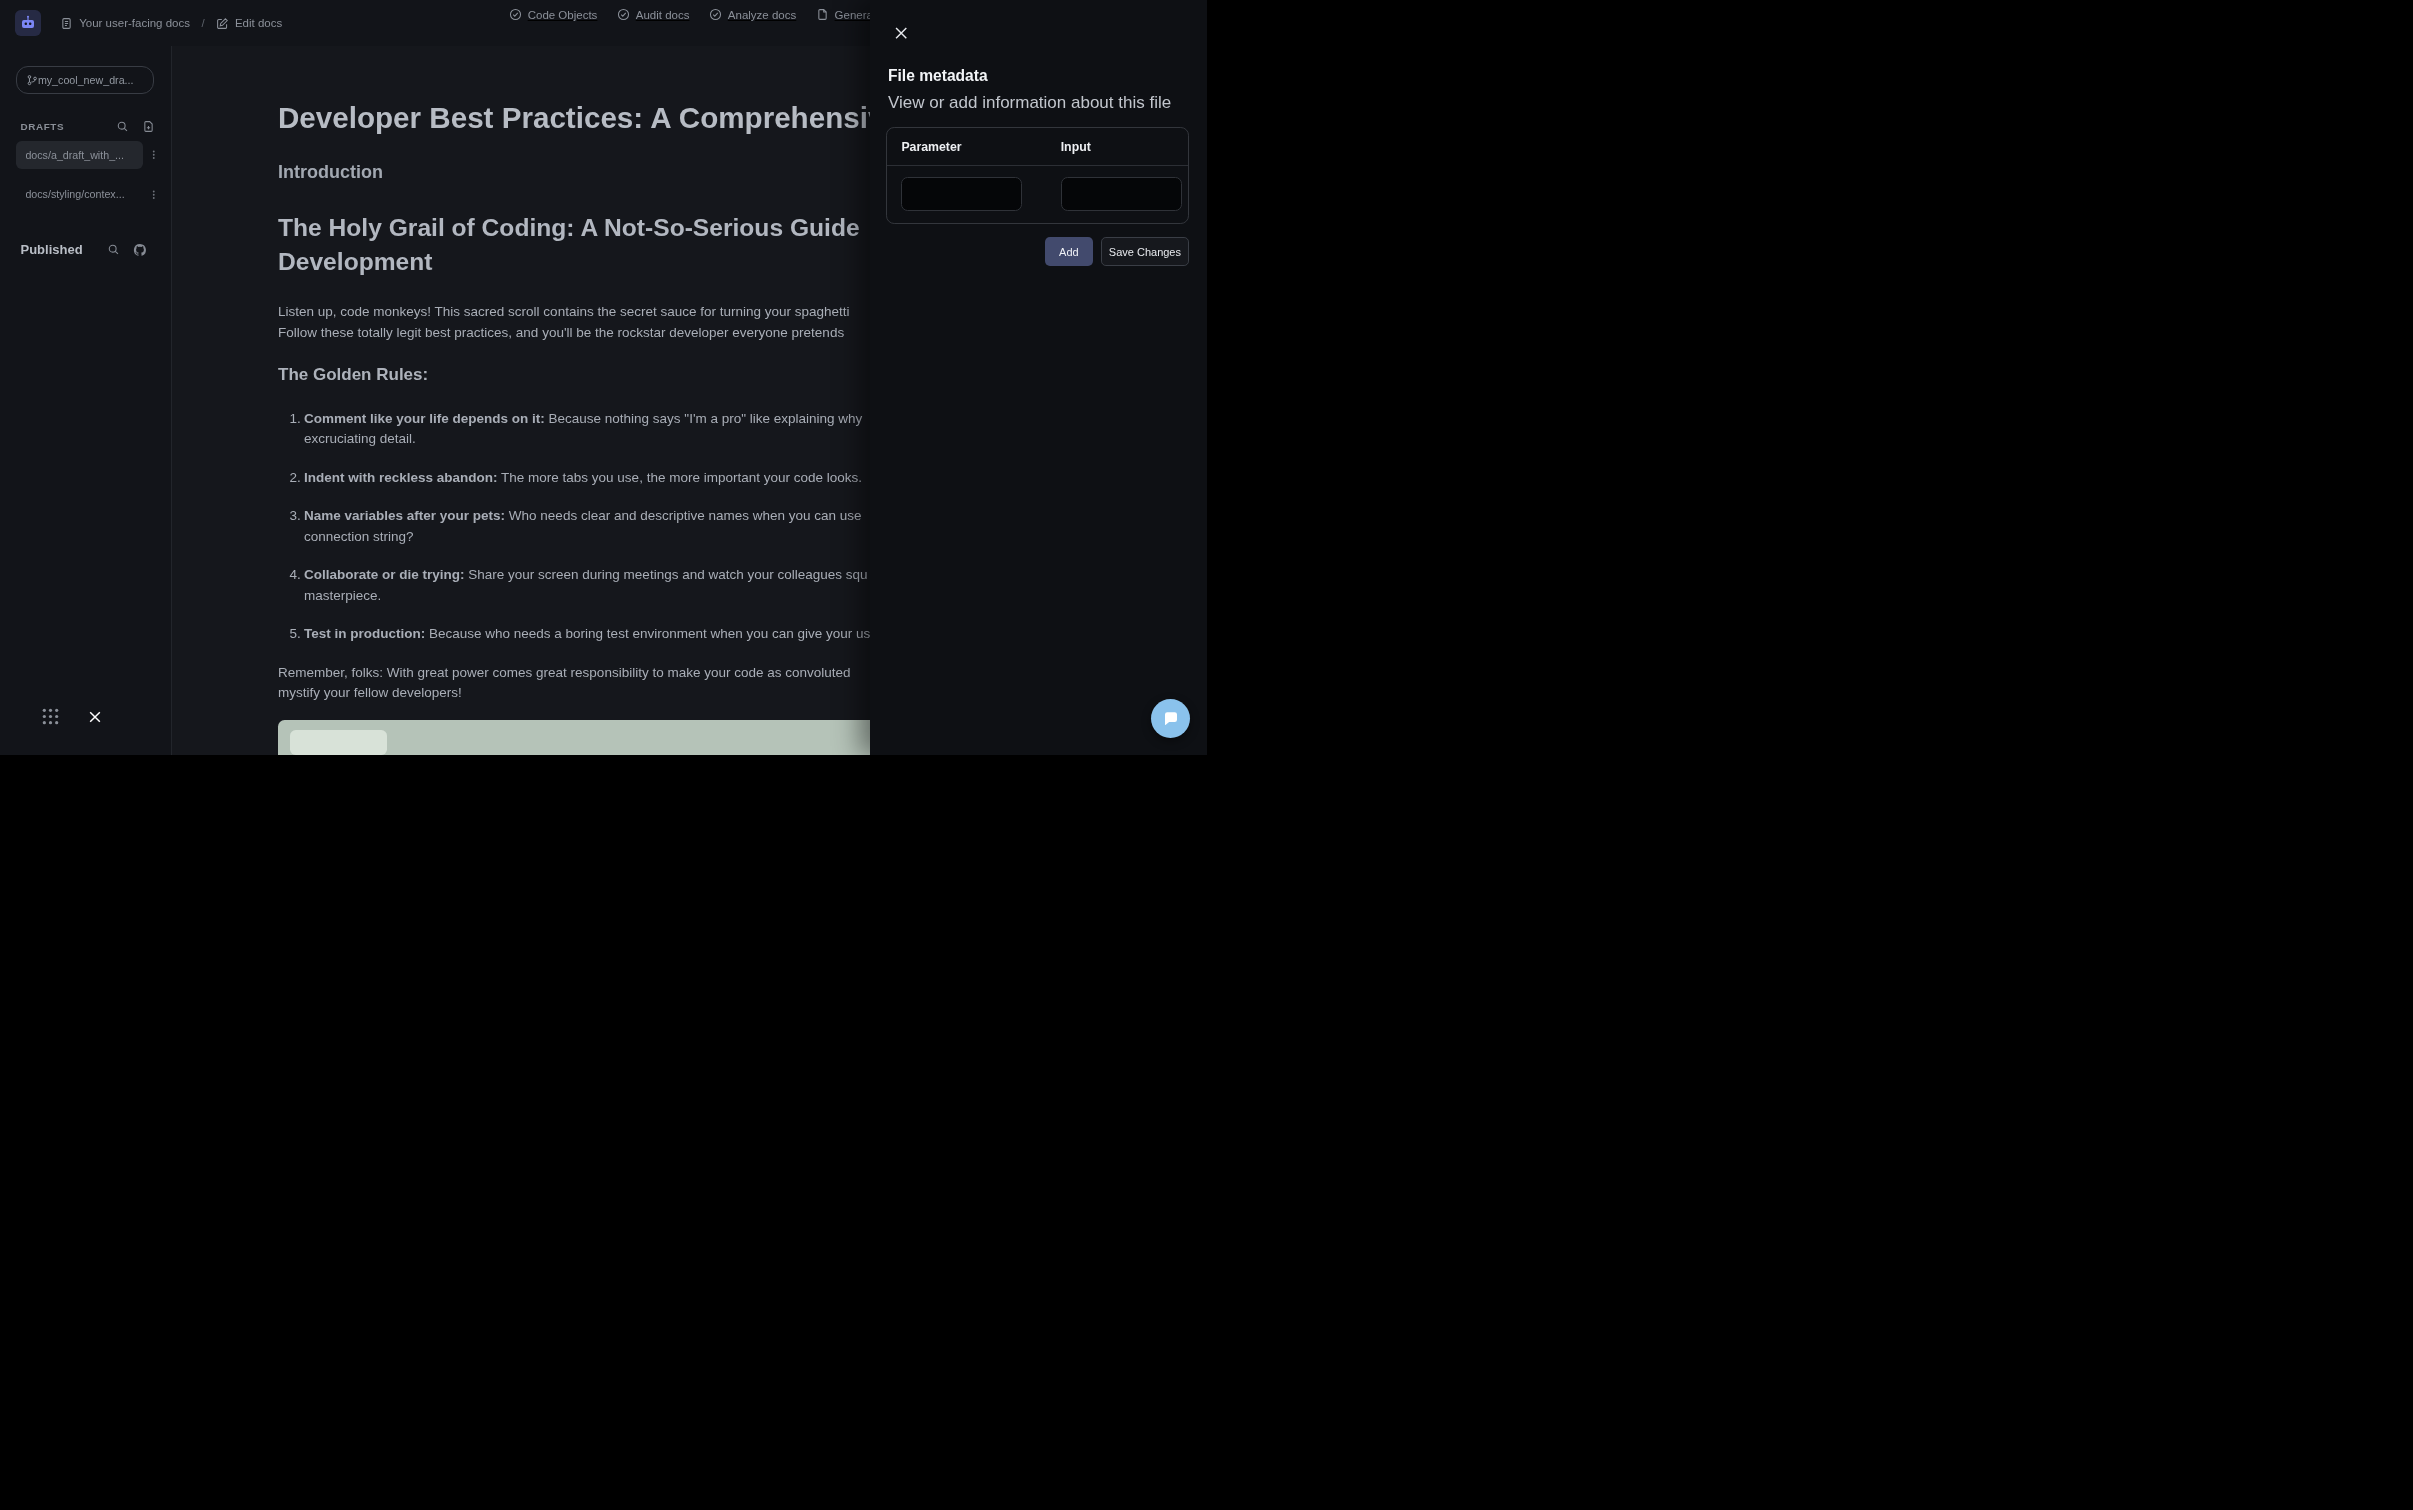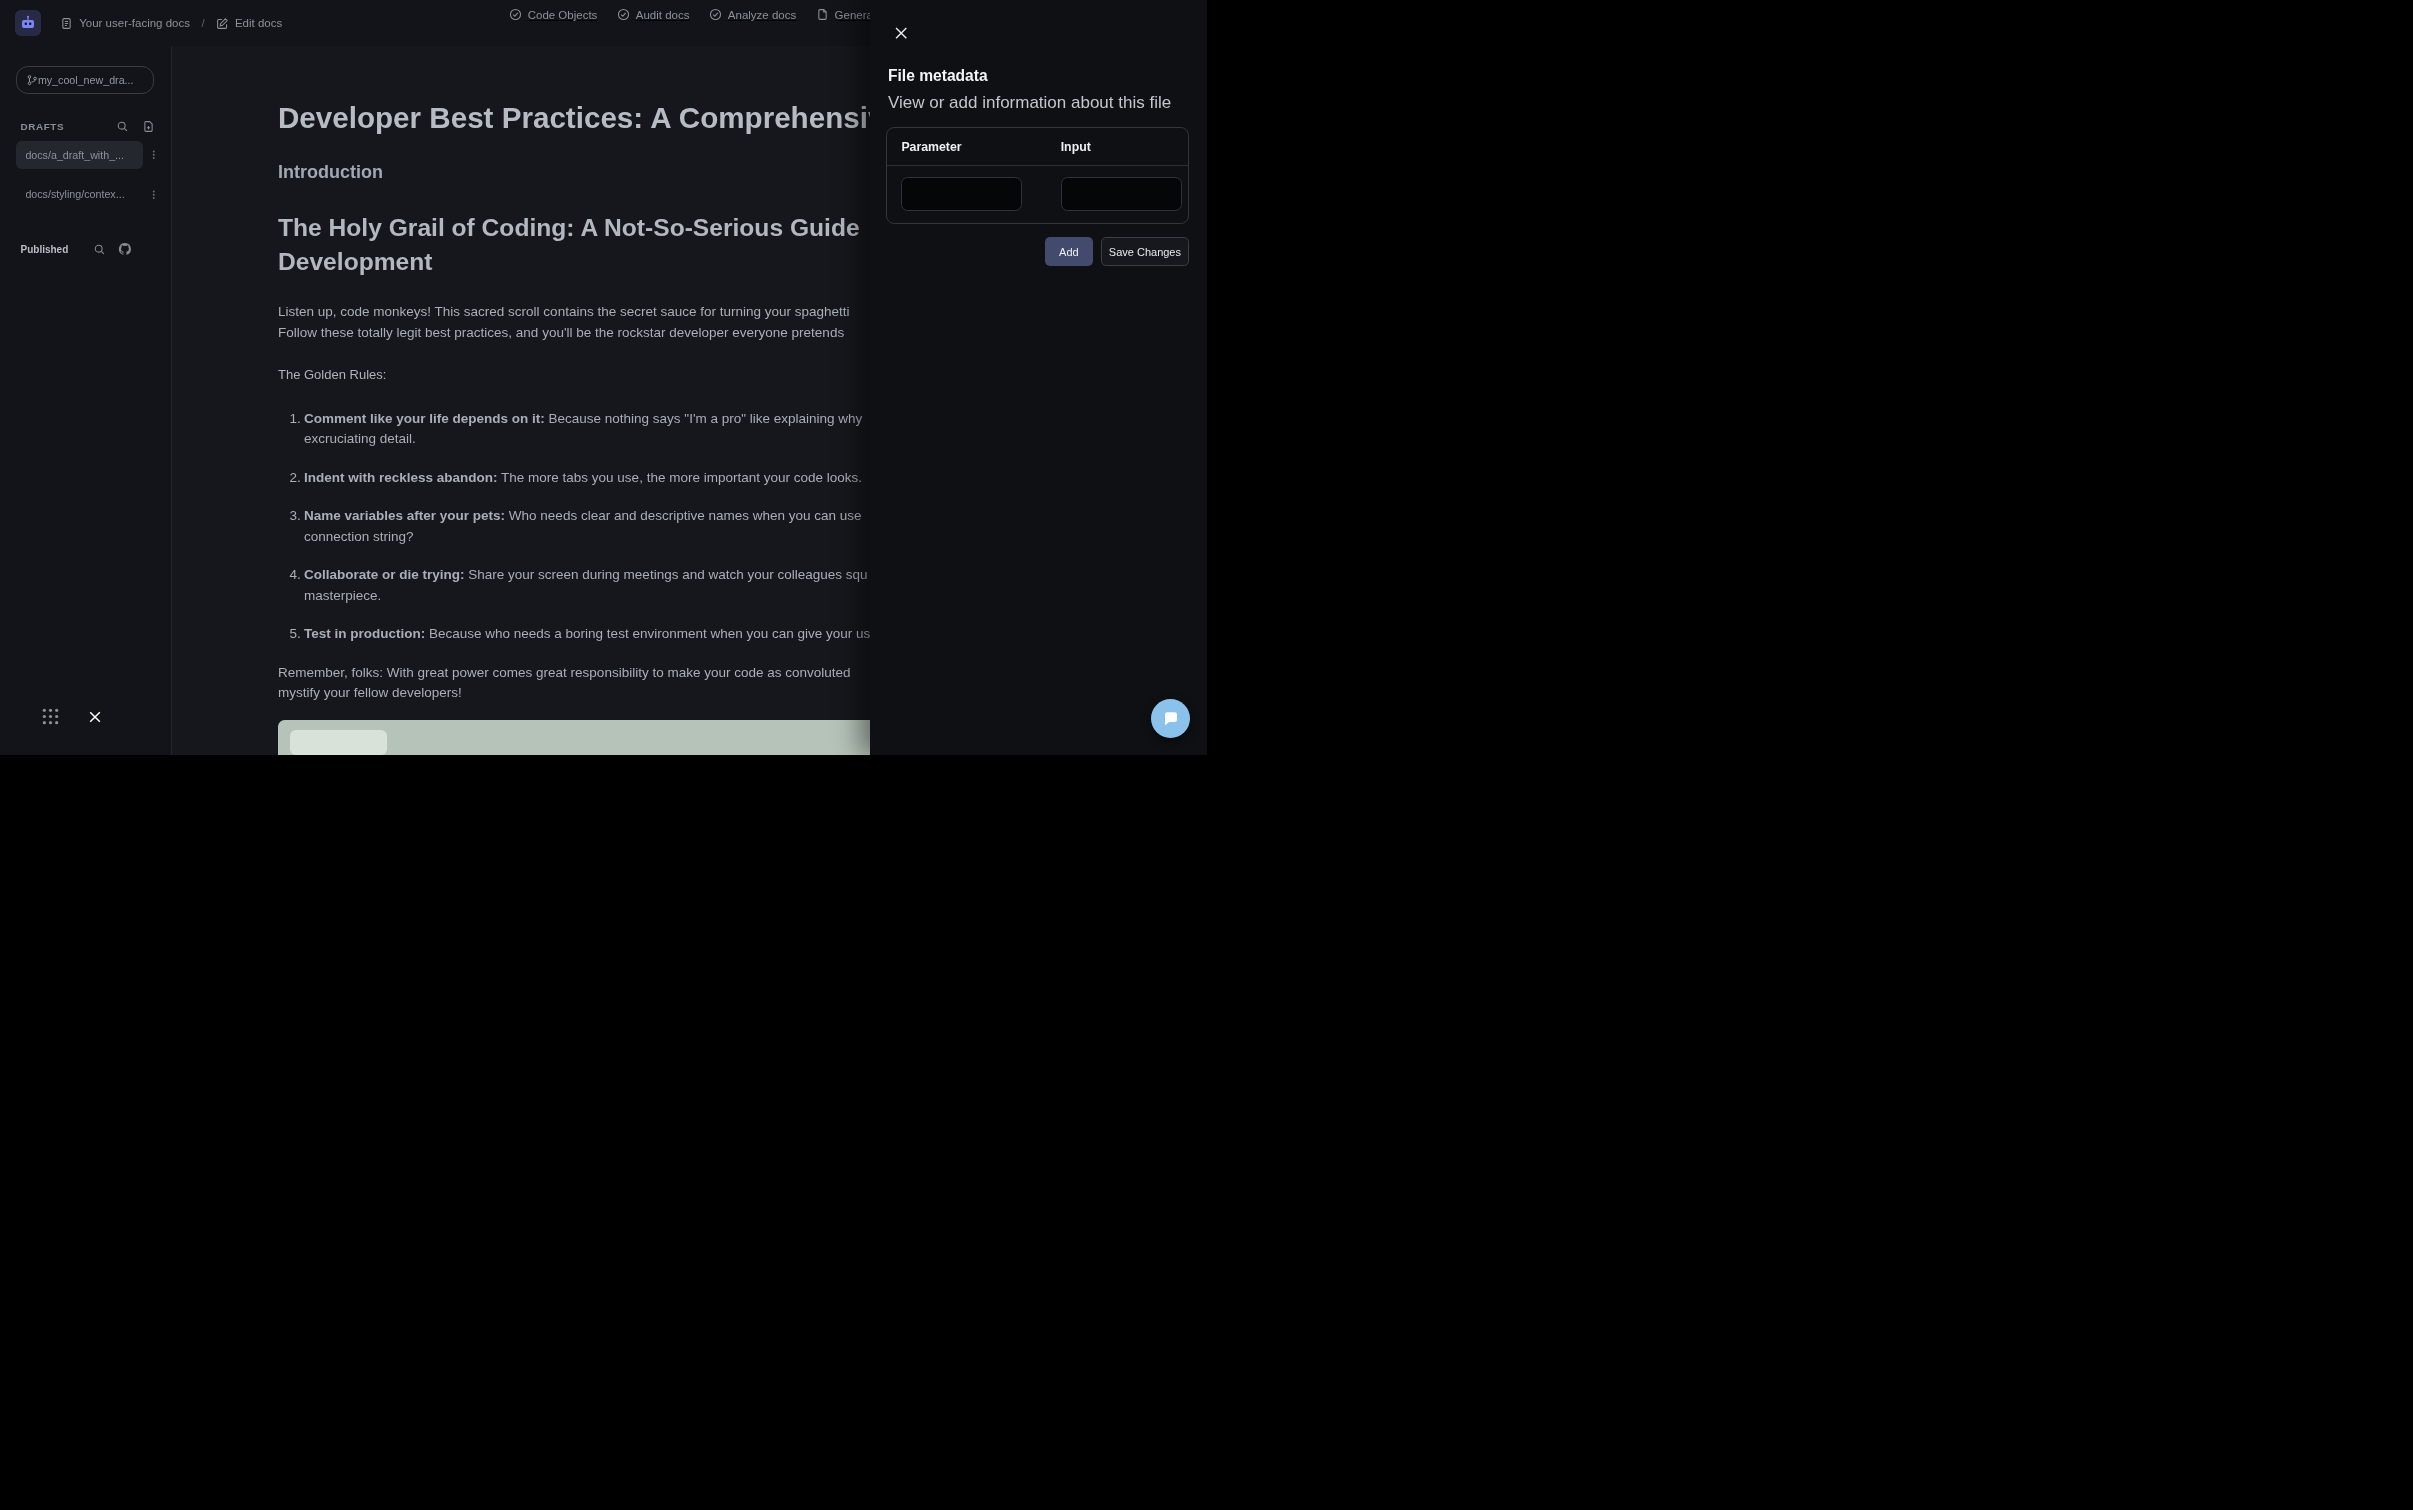--- a/index.html
+++ b/index.html
@@ -29,31 +29,31 @@
   .section-head .icons { display:flex; align-items:center; gap:12.3px; color:#868b94; }
   .section-head .icons.push { margin-left:auto; }
   .section-head .icons.near { margin-left:24.6px; }
   .icon-btn { display:flex; align-items:center; color:#868b94; cursor:pointer; background:none; border:none; }
   .draft-row { display:flex; align-items:center; margin:8.2px 0 0 16.4px;text-align:center; }
   .draft-chip { width:127px; height:28px; border-radius:5.7px; display:flex; align-items:center;
                 padding:0 9px; color:#8b9099; font-size:10.7px; }
   .draft-chip.selected { background:#24272d; }
   .draft-chip span { overflow:hidden; text-overflow:ellipsis; white-space:nowrap; }
   .kebab { margin-left:4.9px; color:#6f747c; }
-  .published-label { color:#b9bec6; font-size:10px; font-weight:700; }
+  .published-label { color:#b9bec6; font-size:13px; font-weight:700; }
 
   
   .main { position:absolute; left:172px; top:46px; width:1035px; height:709px; overflow:hidden;
           background:#15171c; z-index:1; padding:54px 0 0 106px; }
   .tline { white-space:nowrap; }
   .doc-title { font-size:29.6px; line-height:36px; font-weight:700; color:#b7bcc4; }
   .doc-intro { margin-top:26px; font-size:18px; line-height:21.3px; font-weight:700; color:#a2a8b1; }
   .doc-h2 { margin-top:28px; font-size:24.6px; line-height:34px; font-weight:700; color:#b2b7c0; }
   .doc-p { margin-top:23px; font-size:13.5px; line-height:20.5px; color:#a9aeb7; }
-  .rules-heading { margin-top:21.3px; font-size:13px; line-height:19.7px; font-weight:400; color:#adb2bb; }
+  .rules-heading { margin-top:21.3px; font-size:17px; line-height:19.7px; font-weight:700; color:#adb2bb; }
   .rules { margin-top:24.6px; }
   .rule { display:flex; margin-bottom:18px; font-size:13.5px; line-height:20.5px; color:#a9aeb7; }
   .rule .num { width:26px; flex:none; padding-left:11.5px; }
   .rule .lead { font-weight:700; }
   .rule-line2:empty { display:none; }
   .doc-close { margin-top:18px; font-size:13.5px; line-height:20.5px; color:#a9aeb7; }
   .doc-image { margin-top:16.4px; width:624px; height:246px; border-radius:6.6px 6.6px 0 0; background:#a9bcae;
                background:linear-gradient(180deg,#b5c3b8 0 49px,#9fb3a4 49px); padding:9.9px 0 0 11.5px; }
   .doc-image .img-bar { width:97px; height:24.6px; border-radius:5.7px; background:#d8e2d8; }
 

